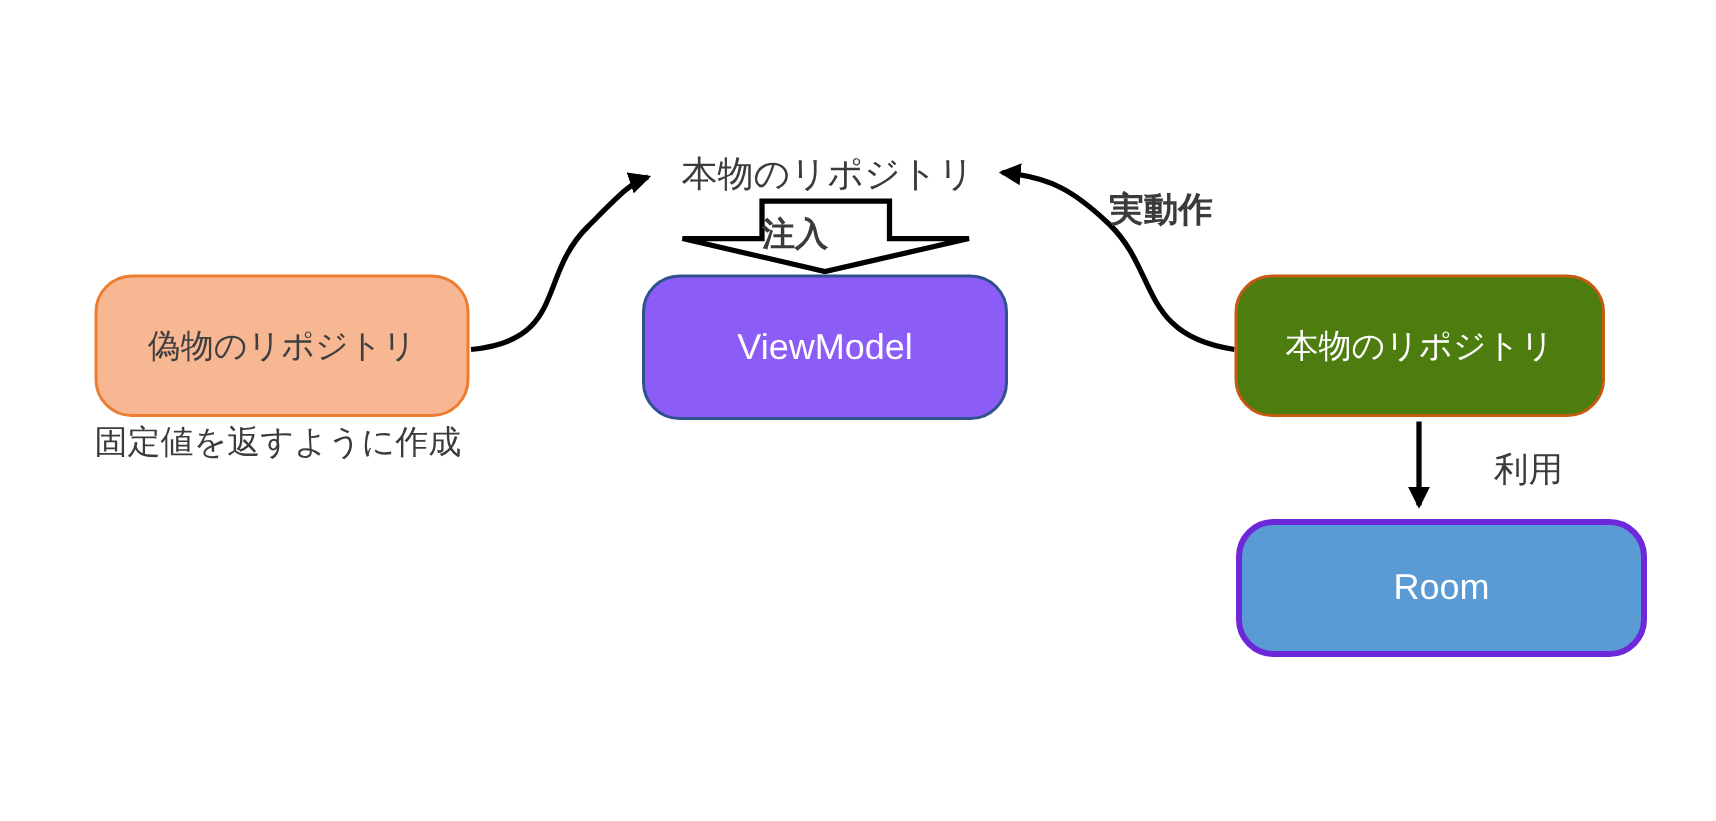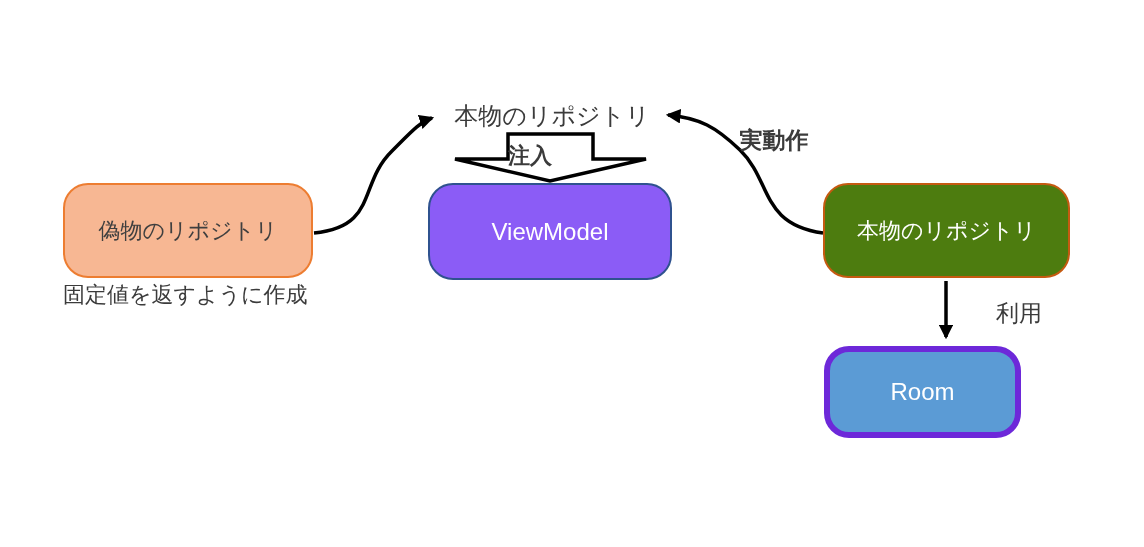--- a/index.html
+++ b/index.html
@@ -27,22 +27,22 @@
     left:428px;top:183px;width:244px;height:97px;
     background:#8b5cf6;border:2px solid #2F528F;
     color:#ffffff;font-size:24px;
   }
   .node-real{
     left:823px;top:183px;width:247px;height:95px;
     background:#4d7c0f;border:2px solid #C55A11;
     color:#ffffff;font-size:22px;
   }
   .node-room{
-    left:824px;top:346px;width:197px;height:92px;
-    background:#5B9BD5;border:6px solid #6d28d9;
+    left:824px;top:346px;width:274px;height:92px;
+    background:#5B9BD5;border:4px solid #6d28d9;
     color:#ffffff;font-size:24px;justify-content:center;
   }
   .lbl{
     position:absolute;
     color:#3b3b3b;
     white-space:nowrap;
   }
   .lbl-center{transform:translate(-50%,-50%);}
   .lbl-title{left:552px;top:116px;font-size:24px;}
   .lbl-inject{left:530px;top:156px;font-size:22px;font-weight:bold;}

